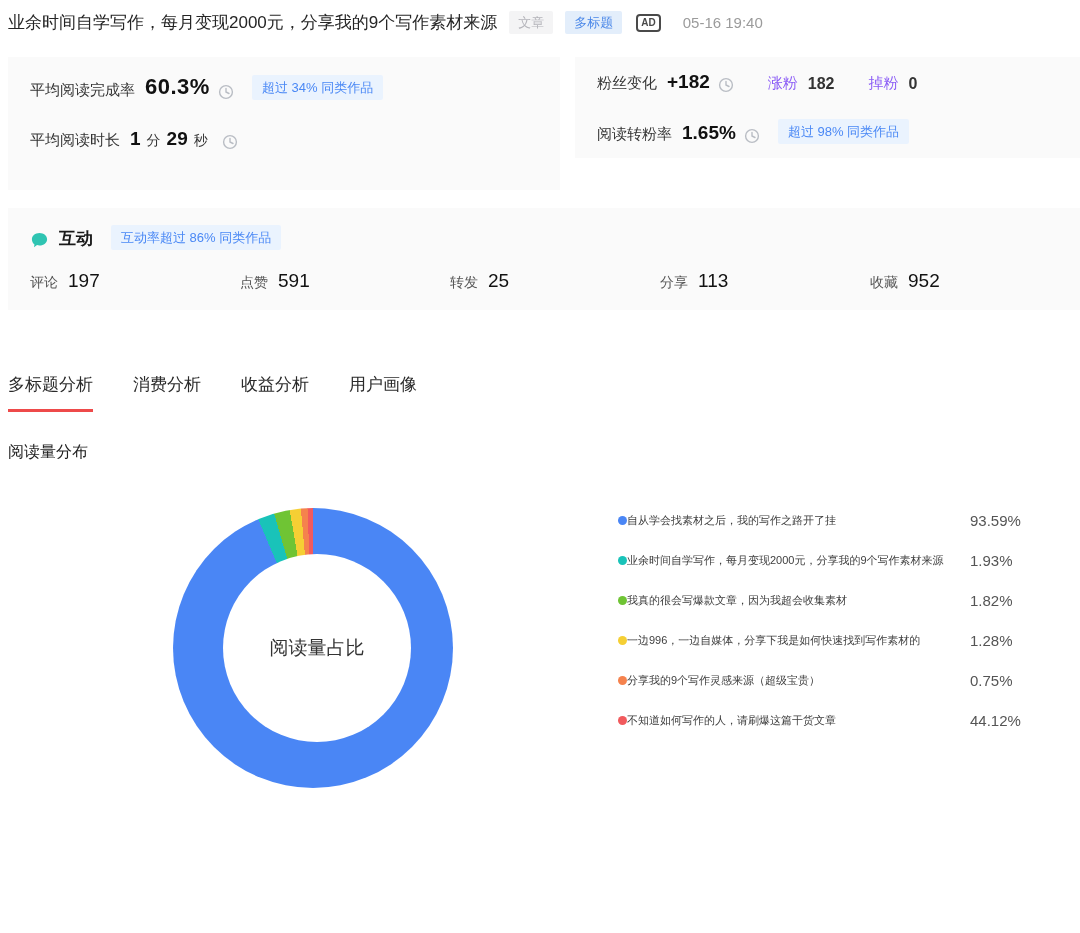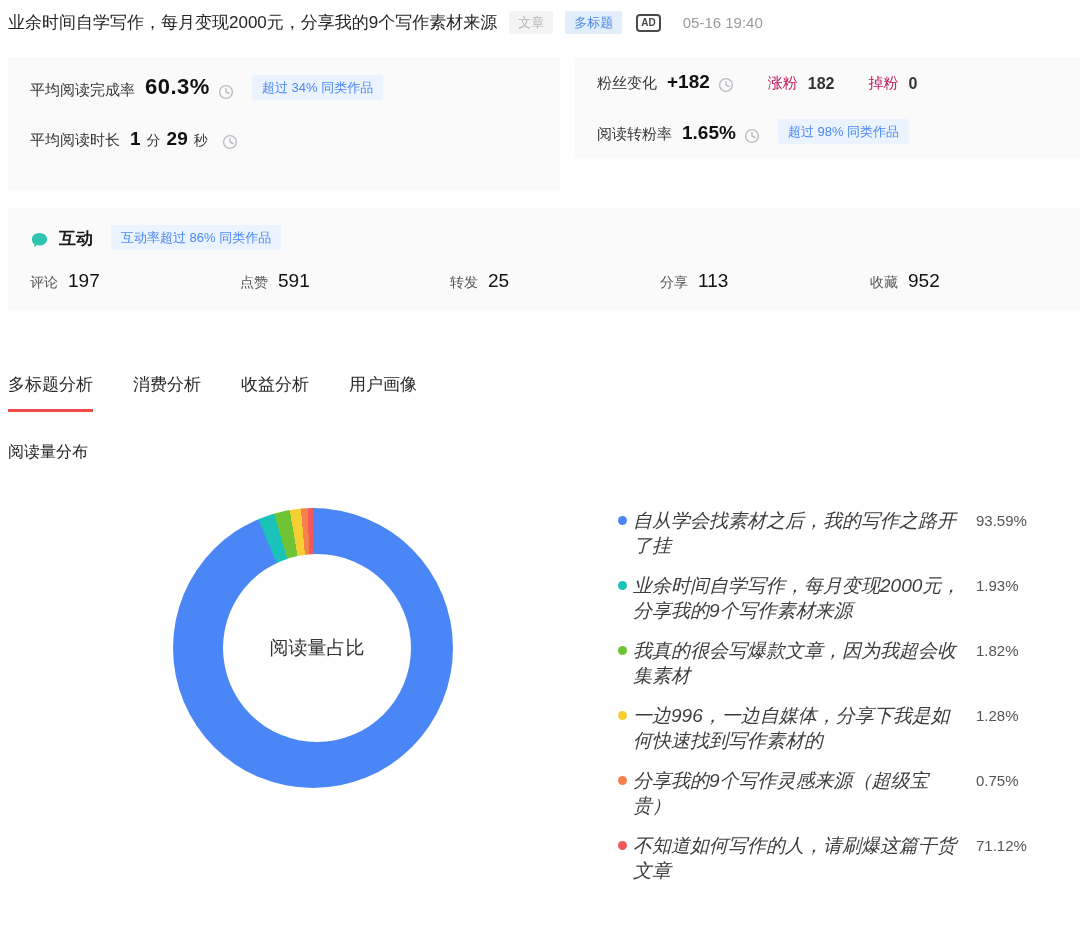--- a/index.html
+++ b/index.html
@@ -32,21 +32,21 @@
   .panel-right .stat-row + .stat-row { margin-top:26px; }
   .stat-label { font-size:15px; color:#333; margin-right:10px; white-space:nowrap; }
   .stat-big { font-size:22px; font-weight:700; color:#111; letter-spacing:0.5px; }
   .stat-mid { font-size:19px; font-weight:700; color:#111; }
   .stat-unit { font-size:14px; color:#333; margin:0 6px; }
   .clock { margin-left:8px; flex:0 0 auto; }
   .badge {
     background:#eaf3fe; color:#4a88f5; font-size:13px; line-height:1;
     padding:6px 10px; border-radius:2px; margin-left:18px; white-space:nowrap;
   }
-  .sub-stat-label { font-size:15px; color:#be185d; margin-left:34px; margin-right:10px; }
+  .sub-stat-label { font-size:15px; color:#8b5cf6; margin-left:34px; margin-right:10px; }
   .sub-stat-value { font-size:16px; color:#333; font-weight:600; }
 
   
   .interaction-panel {
     background:#fafafa; margin:18px 0 0 8px; width:1072px; height:102px;
     padding:17px 0 0 22px;
   }
   .interaction-head { display:flex; align-items:flex-end; }
   .interaction-title { font-size:17px; font-weight:700; color:#1a1a1a; margin-left:10px; }
   .interaction-stats { display:flex; margin-top:20px; }
@@ -69,21 +69,21 @@
   .donut-hole {
     position:absolute; left:50px; top:46px; width:188px; height:188px;
     background:#fff; border-radius:50%;
     display:flex; align-items:center; justify-content:center;
   }
   .donut-center-label { font-size:19px; color:#333; }
 
   .legend { margin-left:165px; padding-top:0; width:440px; }
   .legend-item { display:flex; align-items:flex-start; margin-bottom:15px; }
   .legend-dot { width:9px; height:9px; border-radius:50%; margin-top:8px; flex:0 0 auto; }
-  .legend-name { width:330px; margin-left:6px; font-size:19px; color:#3d3d3d; line-height:25px;font-style:italic; }
+  .legend-name { width:330px; margin-left:0; font-size:11px; color:#3d3d3d; line-height:25px; }
   .legend-pct { margin-left:13px; font-size:15px; color:#555; line-height:25px; white-space:nowrap; }
 </style>
 </head>
 <body>
 
 <div class="title-row">
   <span class="article-title">业余时间自学写作，每月变现2000元，分享我的9个写作素材来源</span>
   <span class="pill pill-gray">文章</span>
   <span class="pill pill-blue">多标题</span>
   <span class="ad-box">AD</span>
@@ -209,16 +209,16 @@
         <span class="legend-pct">1.28%</span>
       </div>
       <div class="legend-item">
         <span class="legend-dot" style="background: rgb(245, 130, 77);"></span>
         <span class="legend-name">分享我的9个写作灵感来源（超级宝贵）</span>
         <span class="legend-pct">0.75%</span>
       </div>
       <div class="legend-item">
         <span class="legend-dot" style="background: rgb(241, 90, 93);"></span>
         <span class="legend-name">不知道如何写作的人，请刷爆这篇干货文章</span>
-        <span class="legend-pct">71.12%</span>
+        <span class="legend-pct">44.12%</span>
       </div>
     </div>
 </div>
 
 </body></html>

